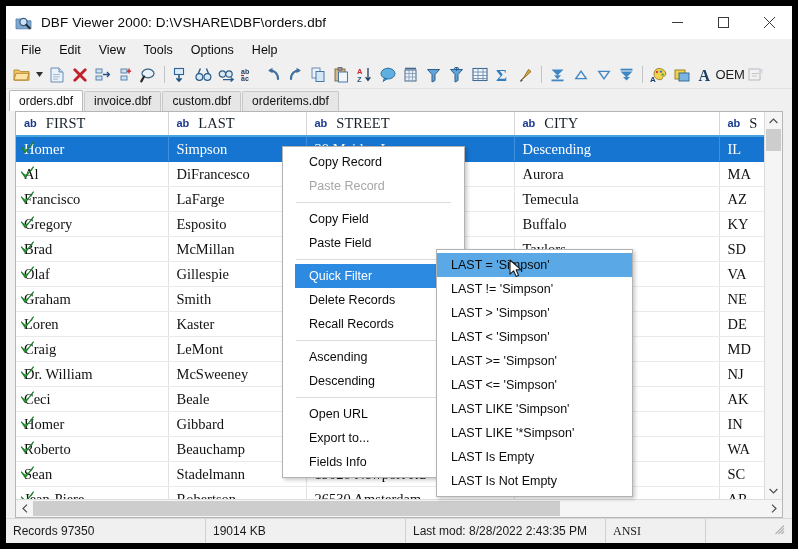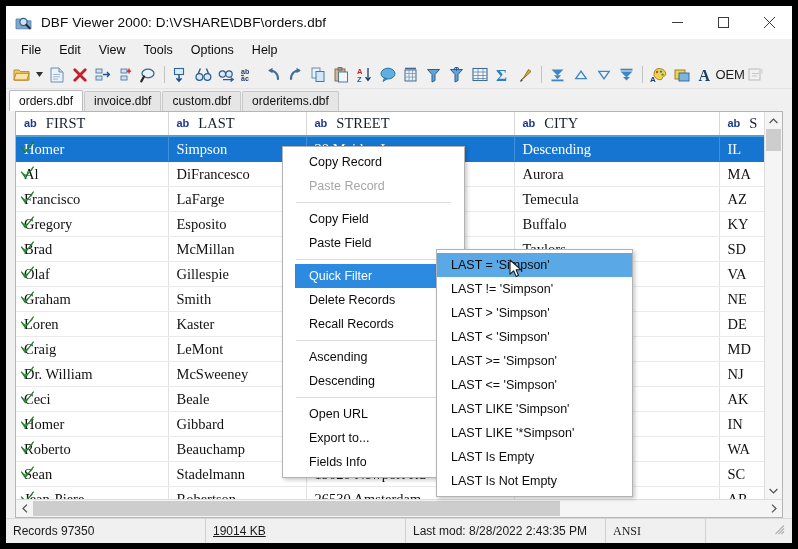--- a/index.html
+++ b/index.html
@@ -606,21 +606,21 @@
       <div class="hs-btn">
         <svg width="6" height="9" viewBox="0 0 6 9">
             <path d="M1 0.6L5 4.5L1 8.4" fill="none" stroke="#4f4f4f" stroke-width="1.2"></path>
           </svg>
       </div>
     </div>
   </div>
 
   <div class="statusbar">
     <div class="sb-cell" style="width:200px;">Records 97350</div>
-    <div class="sb-cell" style="width:200px;text-decoration:underline;">19014 KB</div>
+    <div class="sb-cell" style="width:200px;">19014 KB</div>
     <div class="sb-cell" style="width:200px;">Last mod: 8/28/2022 2:43:35 PM</div>
     <div class="sb-cell" style="width:100px;font-family:Liberation Serif, serif;">ANSI</div>
     <div class="sb-cell" style="flex:1 1 auto;border-right:none;">
       <span class="sb-grip">
         <svg width="12" height="12" viewBox="0 0 12 12">
           <path d="M11 5.5L5.5 11M11 8.5L8.5 11M11 2.5L2.5 11" stroke="#b0b0b0" stroke-width="1.1"></path>
         </svg>
       </span>
     </div>
   </div>

